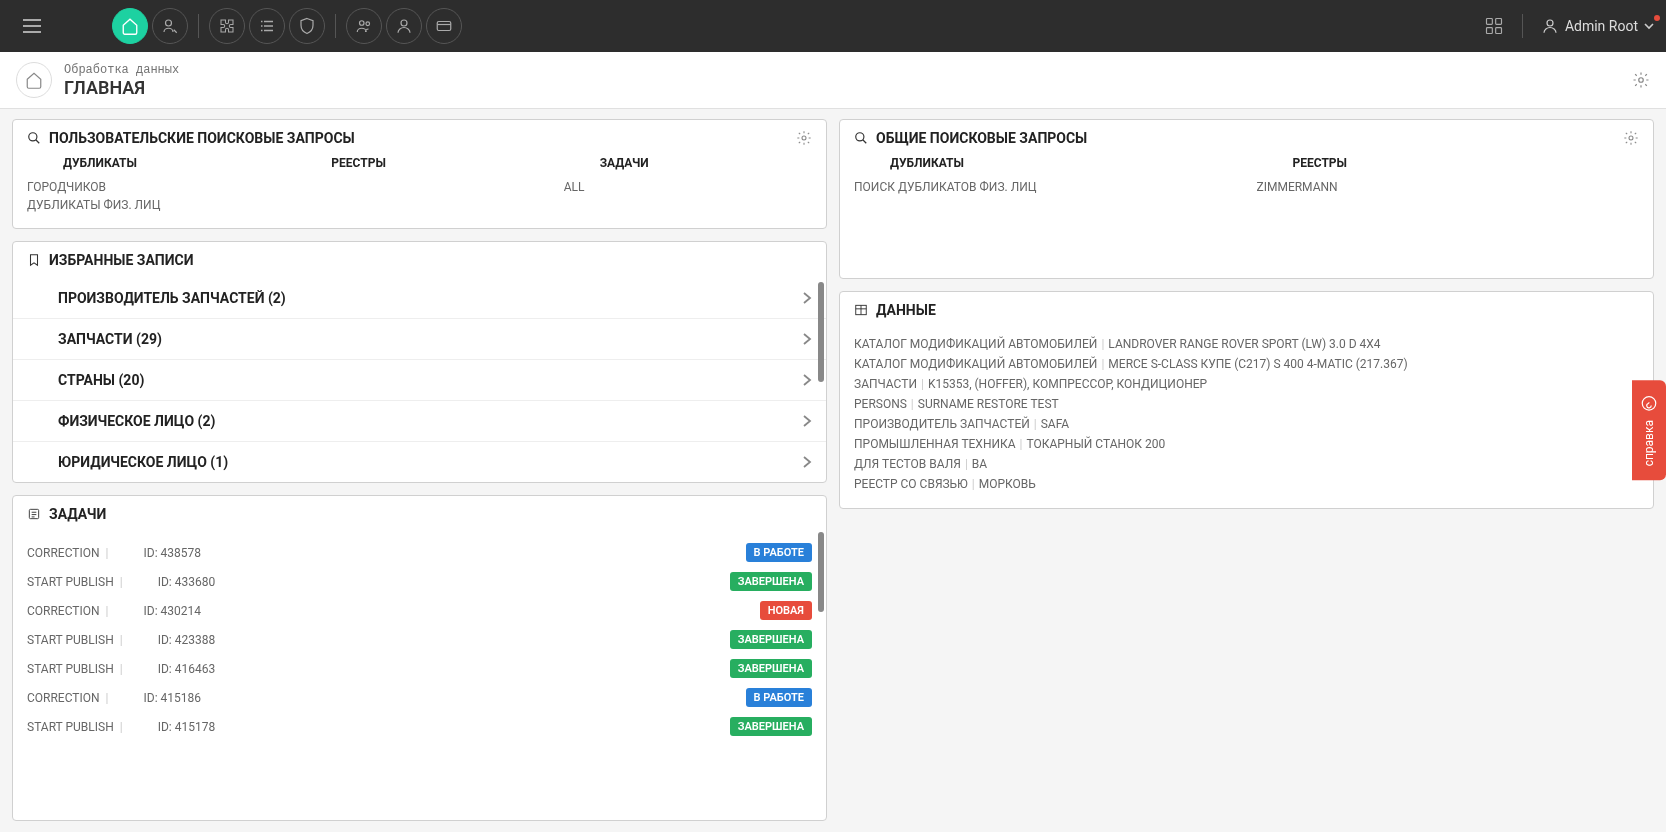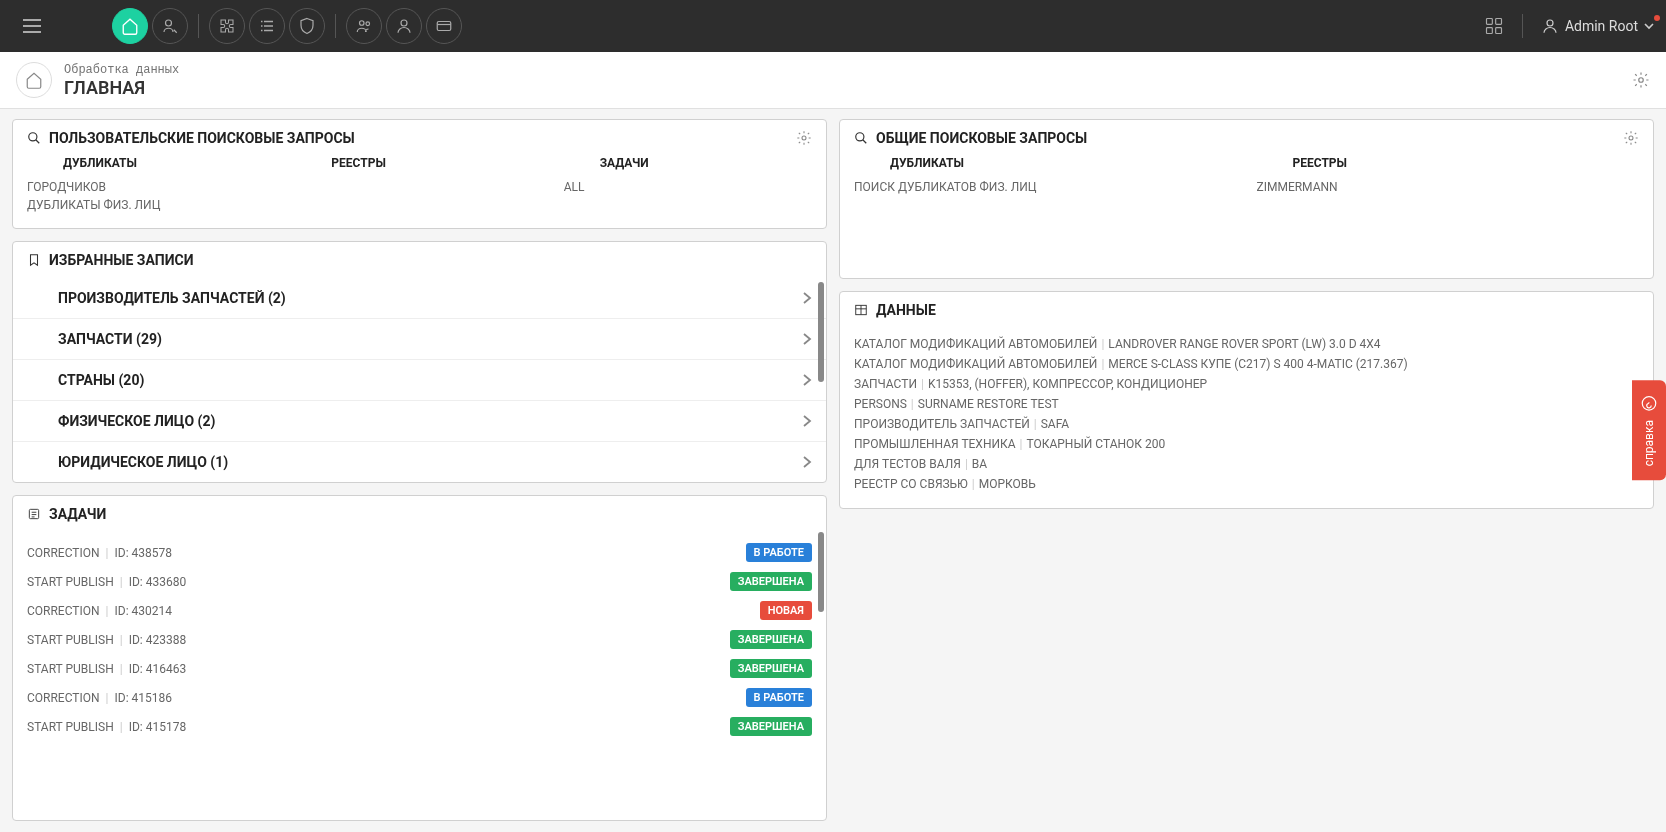--- a/index.html
+++ b/index.html
@@ -43,21 +43,21 @@
 .fav-row:last-child { border-bottom: none; }
 .fav-label { font-weight: 700; font-size: 14px; color: #222; margin-left: 31px; }
 .fav-scroll { position: absolute; right: 2px; top: 40px; width: 6px; height: 100px; background: #888; border-radius: 3px; }
 
 
 .tasks-card { flex: 1; overflow: hidden; display: flex; flex-direction: column; }
 .tasks-body { padding: 6px 14px; overflow-y: hidden; position: relative; flex: 1; }
 .task-row { display: flex; align-items: center; padding: 5px 0; font-size: 12px; }
 .task-type { color: #666; text-transform: uppercase; }
 .task-sep { color: #ccc; margin: 0 6px; }
-.task-id { color: #666; }
+.task-id { color: #666; margin-left: 29px; }
 .task-badge { margin-left: auto; padding: 3px 8px; border-radius: 3px; color: #fff; font-size: 11px; font-weight: 600; }
 .badge-blue { background: #2980d9; }
 .badge-green { background: #27ae60; }
 .badge-red { background: #e74c3c; }
 .tasks-scroll { position: absolute; right: 2px; top: 36px; width: 6px; height: 80px; background: #888; border-radius: 3px; }
 
 
 .data-body { padding: 6px 14px 14px; }
 .data-row { font-size: 12px; color: #666; padding: 3px 0; cursor: pointer; text-transform: uppercase; }
 .data-row .sep { color: #ccc; margin: 0 4px; }

